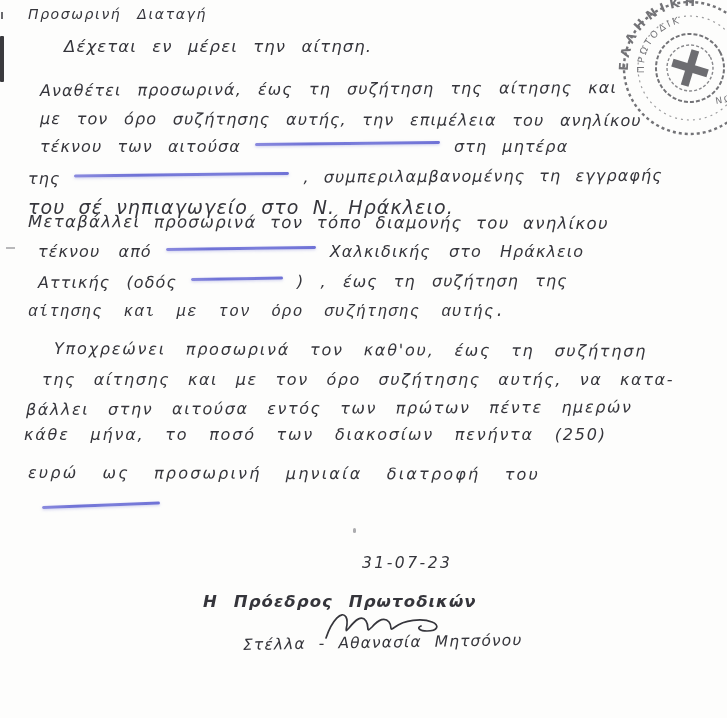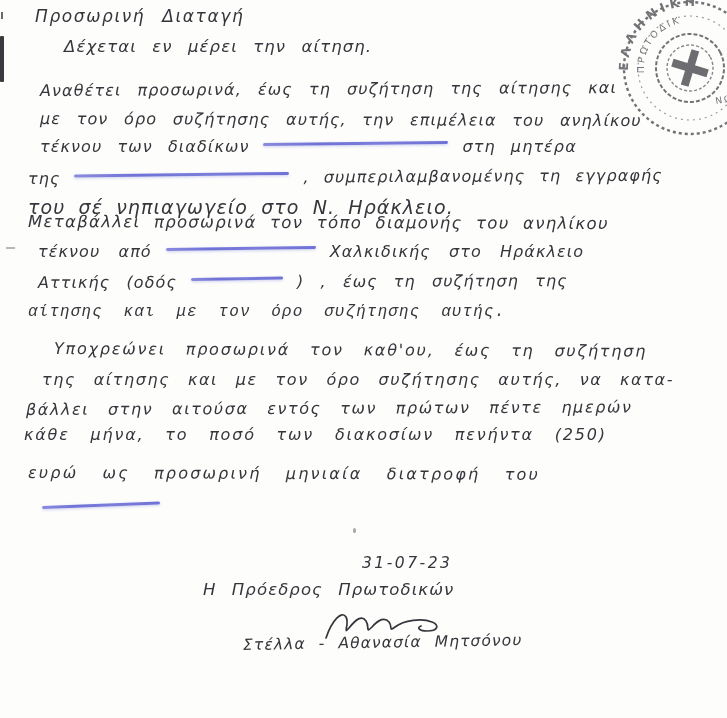--- a/index.html
+++ b/index.html
@@ -15,40 +15,40 @@
     position:absolute;
     white-space:nowrap;
     font-style:italic;
     font-size:16px;
     letter-spacing:1.1px;
     word-spacing:8px;
     transform-origin:left center;
     color:#35353b;
   }
   
-  .l-title {left:35px; top:6px;  font-size:17px; letter-spacing:1.6px; word-spacing:10px;}
+  .l-title {left:28px; top:6px;  font-size:14px; letter-spacing:1.6px; word-spacing:10px;}
   .l-rule  {left:36px; top:37px; font-size:16.5px; word-spacing:9px;margin-left:28px;}
   .l2 {left:40px; top:81px;  word-spacing:10px; transform:rotate(-0.3deg);}
   .l3 {left:40px; top:109px; word-spacing:9.5px; transform:rotate(0.2deg);}
   .l4 {left:40px; top:137px; word-spacing:9px;}
   .l5 {left:28px; top:169px; word-spacing:8px; transform:rotate(-0.3deg);}
   .l6 {left:28px; top:196px; font-size:19px; word-spacing:6px;}
   .l7 {left:28px; top:212px; font-size:16.5px; letter-spacing:1.3px; word-spacing:7px; transform:rotate(0.2deg);}
   .l8 {left:38px; top:242px; word-spacing:12px;}
   .l9 {left:38px; top:273px; word-spacing:10px; transform:rotate(-0.2deg);}
   .l10{left:28px; top:303px; word-spacing:10px;font-family:Liberation Mono, monospace;}
   .l11{left:54px; top:339px; word-spacing:13px; letter-spacing:1.8px; transform:rotate(0.25deg);}
   .l12{left:42px; top:370px; word-spacing:11px; letter-spacing:1.6px;text-align:center;}
   .l13{left:26px; top:400px; word-spacing:12px; letter-spacing:1.6px; transform:rotate(-0.25deg);}
   .l14{left:24px; top:425px; word-spacing:14px; letter-spacing:1.8px;}
   .l15{left:28px; top:463px; word-spacing:17px; letter-spacing:2.2px; transform:rotate(0.2deg);}
   .l16{left:28px; top:497px; word-spacing:14px; letter-spacing:2px; transform:rotate(-0.2deg);}
 
   .l-date{left:362px; top:554px; font-size:15.5px; letter-spacing:2.5px; }
-  .l-role{left:203px; top:580px; font-size:16.5px; word-spacing:9px;}
+  .l-role{left:203px; top:592px; font-size:16.5px; word-spacing:9px;font-weight:bold;}
   .l-name{left:243px; top:636px; font-size:15.5px; word-spacing:7px; transform:rotate(-1deg);}
 
   
   .redact{
     display:inline-block;
     height:3px;
     background:linear-gradient(90deg,#8a8ade 0%, #6f72d6 30%, #7a7dda 60%, #6f72d6 100%);
     border-radius:2px;
     vertical-align:middle;
     transform:translateY(-4px) rotate(-0.7deg);
@@ -106,21 +106,21 @@
       </g>
     </g>
   </svg>
 
   <div class="ln l-title">Προσωρινή Διαταγή</div>
   <div class="ln l-rule">Δέχεται εν μέρει την αίτηση.</div>
 
   <div class="ln l2">Αναθέτει προσωρινά, έως τη συζήτηση της αίτησης και</div>
   <div class="ln l3">με τον όρο συζήτησης αυτής, την επιμέλεια του ανηλίκου</div>
   <div class="ln l4">
-    <span>τέκνου των διαδίκων</span><span class="redact w185"></span><span>στη μητέρα</span>
+    <span>τέκνου των αιτούσα</span><span class="redact w185"></span><span>στη μητέρα</span>
   </div>
   <div class="ln l5">
     <span>της</span><span class="redact w215"></span><span>, συμπεριλαμβανομένης τη εγγραφής</span>
   </div>
   <div class="ln l6">του σέ νηπιαγωγείο στο Ν. Ηράκλειο.</div>
 
   <div class="ln l7">Μεταβάλλει προσωρινά τον τόπο διαμονής του ανηλίκου</div>
   <div class="ln l8">
     <span>τέκνου από</span><span class="redact w150"></span><span>Χαλκιδικής στο Ηράκλειο</span>
   </div>

